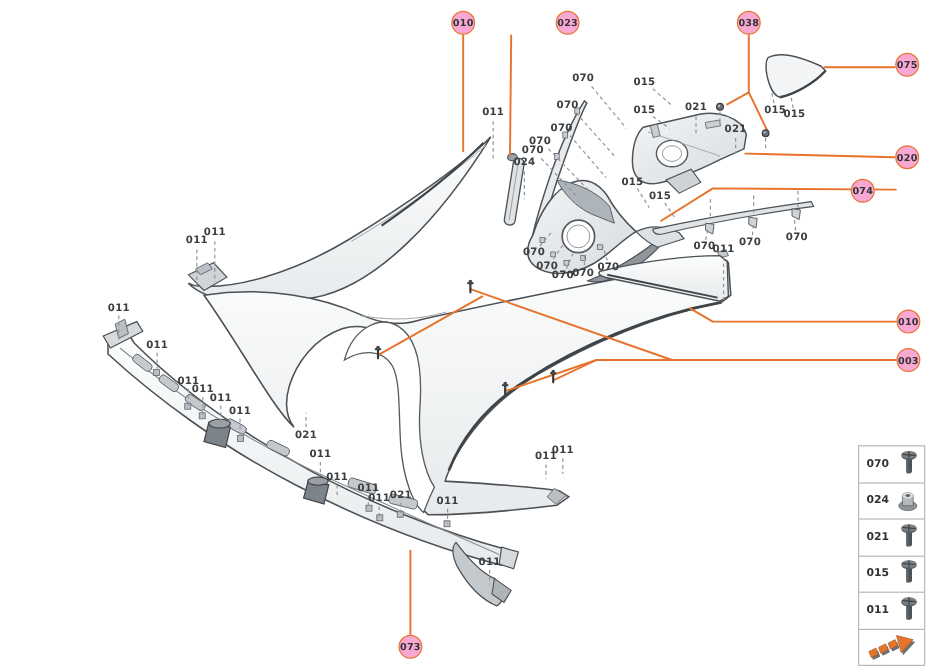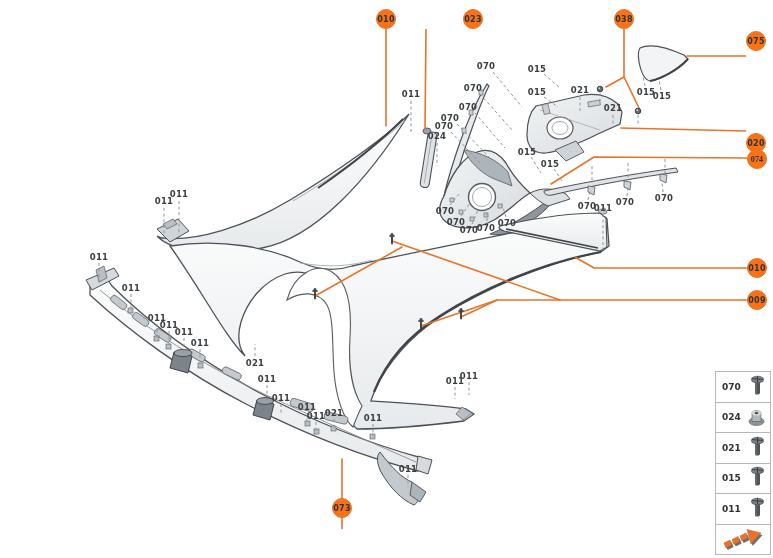--- a/index.html
+++ b/index.html
@@ -10,21 +10,21 @@
   }
   svg.layer{position:absolute;left:0;top:0;}
   .part-label{
     position:absolute;transform:translate(-50%,-50%);
     font-size:8.5px;font-weight:bold;color:var(--lbl);
     letter-spacing:.2px;white-space:nowrap;line-height:1;
   }
   .callout{
     position:absolute;transform:translate(-50%,-50%);
     width:20px;height:20px;border-radius:50%;
-    border:1.8px solid var(--accent);background:#f97316;
+    border:1.8px solid var(--accent);background:#f9a8d4;
     display:flex;align-items:center;justify-content:center;
     font-size:8px;font-weight:bold;color:#2f3336;letter-spacing:.2px;
     box-sizing:border-box;z-index:5;cursor:pointer;
   }
   .callout-line{stroke:var(--accent);stroke-width:1.6;fill:none;stroke-linejoin:round;stroke-linecap:round;}
   .leader{stroke:#90959a;stroke-width:1;stroke-dasharray:3 2.6;fill:none;}
   #legend{
     position:absolute;left:715px;top:371px;width:56px;height:184px;
     display:flex;flex-direction:column;background:#fff;
     border:1px solid #b5b9bc;box-sizing:border-box;z-index:4;
@@ -324,26 +324,26 @@
     <div class="part-label" style="left: 334px; top: 413px;">021</div>
     <div class="part-label" style="left: 373px; top: 418px;">011</div>
     <div class="part-label" style="left: 408px; top: 469px;">011</div>
     <div class="part-label" style="left: 455px; top: 381px;">011</div>
     <div class="part-label" style="left: 469px; top: 376px;">011</div>
   </div>
 <div id="callouts">
     <div class="callout" style="left: 386px; top: 19px;">010</div>
     <div class="callout" style="left: 426px; top: 19px; margin-left: 47px;">023</div>
     <div class="callout" style="left: 624px; top: 19px;">038</div>
-    <div class="callout" style="left: 756px; top: 41px;">075</div>
-    <div class="callout" style="left: 756px; top: 131px; margin-top: 12px;">020</div>
-    <div class="callout" style="left: 757px; top: 159px; font-family: Liberation Serif, serif;">074</div>
+    <div class="callout" style="left: 756px; top: 54px;">075</div>
+    <div class="callout" style="left: 756px; top: 131px;">020</div>
+    <div class="callout" style="left: 719px; top: 159px;">074</div>
     <div class="callout" style="left: 757px; top: 268px;">010</div>
-    <div class="callout" style="left: 757px; top: 300px;">009</div>
-    <div class="callout" style="left: 342px; top: 508px;">073</div>
+    <div class="callout" style="left: 757px; top: 300px;">003</div>
+    <div class="callout" style="left: 342px; top: 539px;">073</div>
   </div>
 
 <div id="legend">
     <div class="legend-row">
       <span>070</span>
       <svg id="icon-screw" width="15" height="24" viewBox="0 0 15 24">
     <rect x="5.2" y="6.5" width="4.8" height="13" rx="2" fill="#4e5357"></rect>
     <rect x="5.2" y="6.5" width="2" height="13" rx="1" fill="#61666a"></rect>
     <ellipse cx="7.5" cy="4.8" rx="6.4" ry="3.6" fill="#565b5f"></ellipse>
     <ellipse cx="7.5" cy="4" rx="6.4" ry="3.2" fill="#7b8085"></ellipse>

